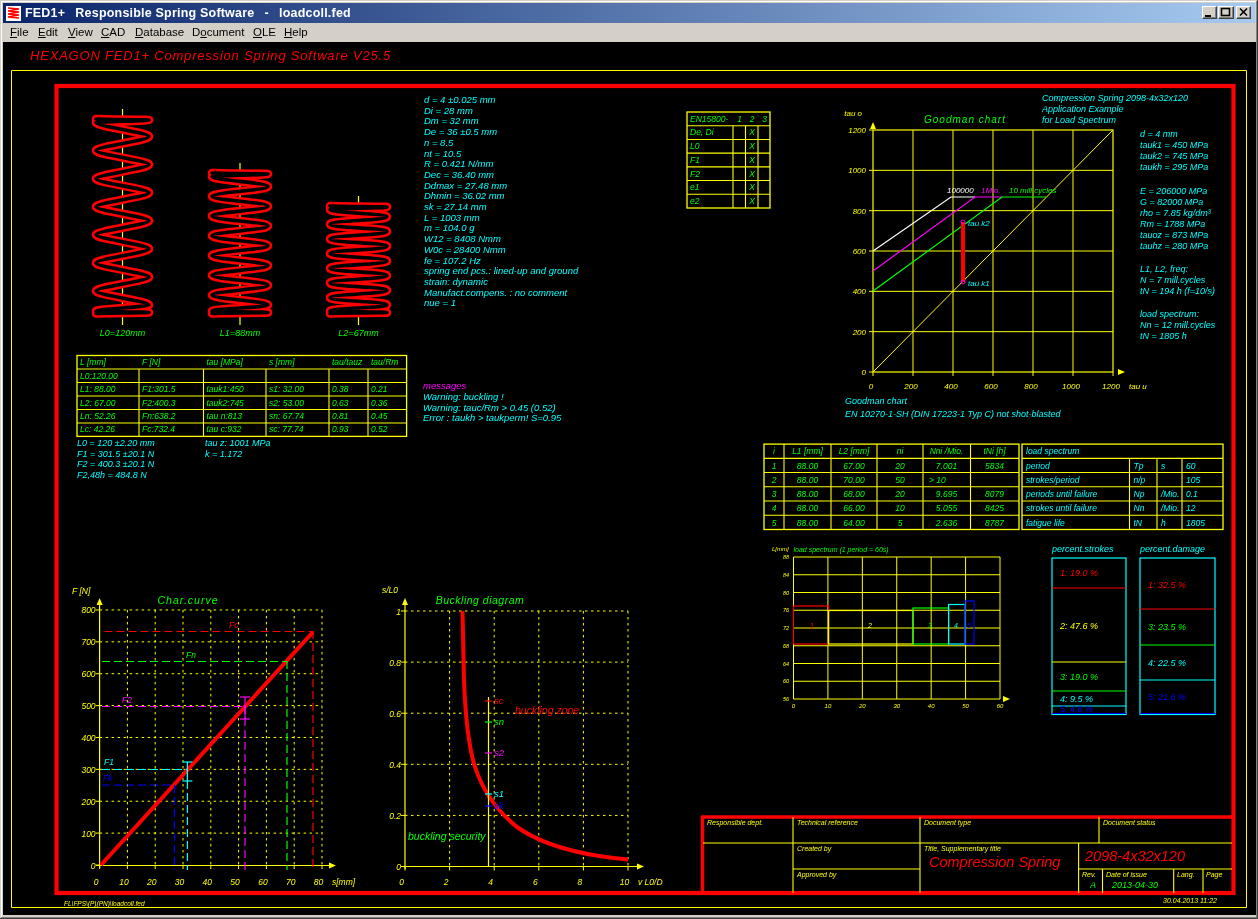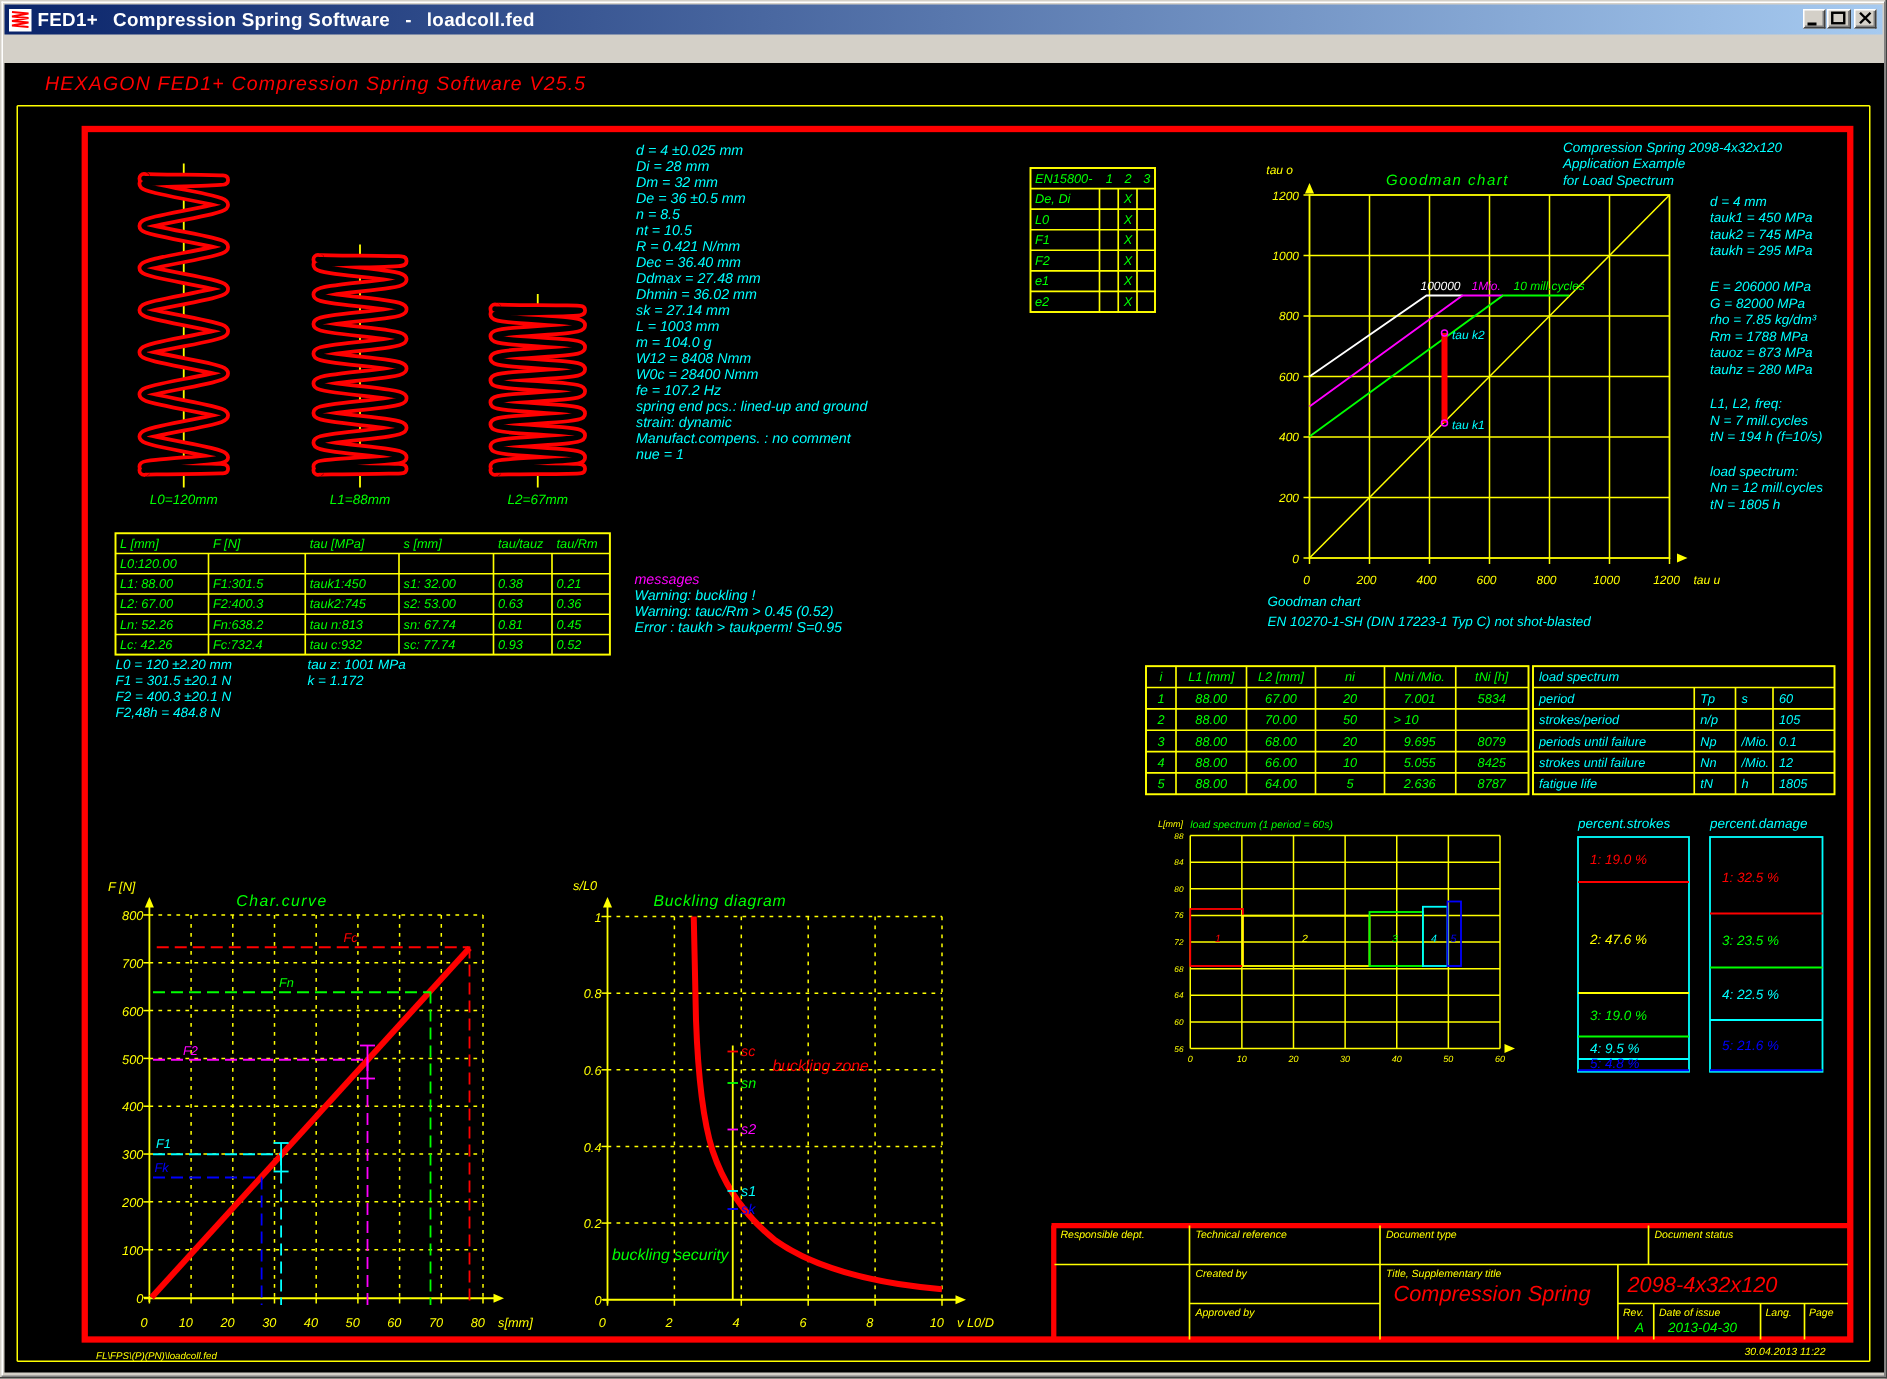--- a/index.html
+++ b/index.html
@@ -18,39 +18,49 @@
 </style>
 </head>
 <body>
 <div id="win">
 <div id="titlebar">
 <div id="icon">
         <svg width="15" height="15">
           <path d="M2,2 L13,3 L2,5 L13,6 L2,8 L13,9 L2,11 L13,12" stroke="#ff0000" stroke-width="1.3" fill="none"></path>
         </svg>
       </div>
-<div id="title">FED1+  Compression Spring Software  -  loadcoll.fed</div>
+<div id="title">FED1+  Responsible Spring Software  -  loadcoll.fed</div>
 <div id="btns">
 <div class="wbtn">
           <svg width="14" height="12">
             <rect x="2" y="8" width="6" height="2" fill="#000"></rect>
           </svg>
         </div>
 <div class="wbtn">
           <svg width="14" height="12">
             <rect x="2.5" y="1.5" width="8" height="7" fill="none" stroke="#000" stroke-width="1.6"></rect>
           </svg>
         </div>
 <div class="wbtn" style="margin-left:2px;">
           <svg width="14" height="12">
             <path d="M3,1.5 L10,8.5 M10,1.5 L3,8.5" stroke="#000" stroke-width="1.6"></path>
           </svg>
         </div>
 </div>
 </div>
+<div id="menubar">
+      <span class="mi" style="left:7px;"><u>F</u>ile</span>
+      <span class="mi" style="left:35px;"><u>E</u>dit</span>
+      <span class="mi" style="left:65px;"><u>V</u>iew</span>
+      <span class="mi" style="left:98px;"><u>C</u>AD</span>
+      <span class="mi" style="left:132px;"><u>D</u>atabase</span>
+      <span class="mi" style="left:189px;">D<u>o</u>cument</span>
+      <span class="mi" style="left:250px;"><u>O</u>LE</span>
+      <span class="mi" style="left:281px;"><u>H</u>elp</span>
+    </div>
 <div id="client"></div>
 <div style="position:absolute;left:1px;top:1px;width:1256px;height:1px;background:#fff;"></div>
 <div style="position:absolute;left:1px;top:1px;width:1px;height:917px;background:#fff;"></div>
 <div style="position:absolute;right:0;top:0;width:1px;height:919px;background:#404040;"></div>
 <div style="position:absolute;left:0;bottom:0;width:1258px;height:1px;background:#404040;"></div>
 <div style="position:absolute;right:1px;top:1px;width:1px;height:917px;background:#808080;"></div>
 <div style="position:absolute;left:1px;bottom:1px;width:1256px;height:1px;background:#808080;"></div>
 <svg width="1258" height="919" viewBox="0 0 1258 919">
 <line x1="11.5" y1="70.5" x2="1246.5" y2="70.5" stroke="#ffff00" stroke-width="1"></line>
 <line x1="11.5" y1="70.5" x2="11.5" y2="907.5" stroke="#ffff00" stroke-width="1"></line>

